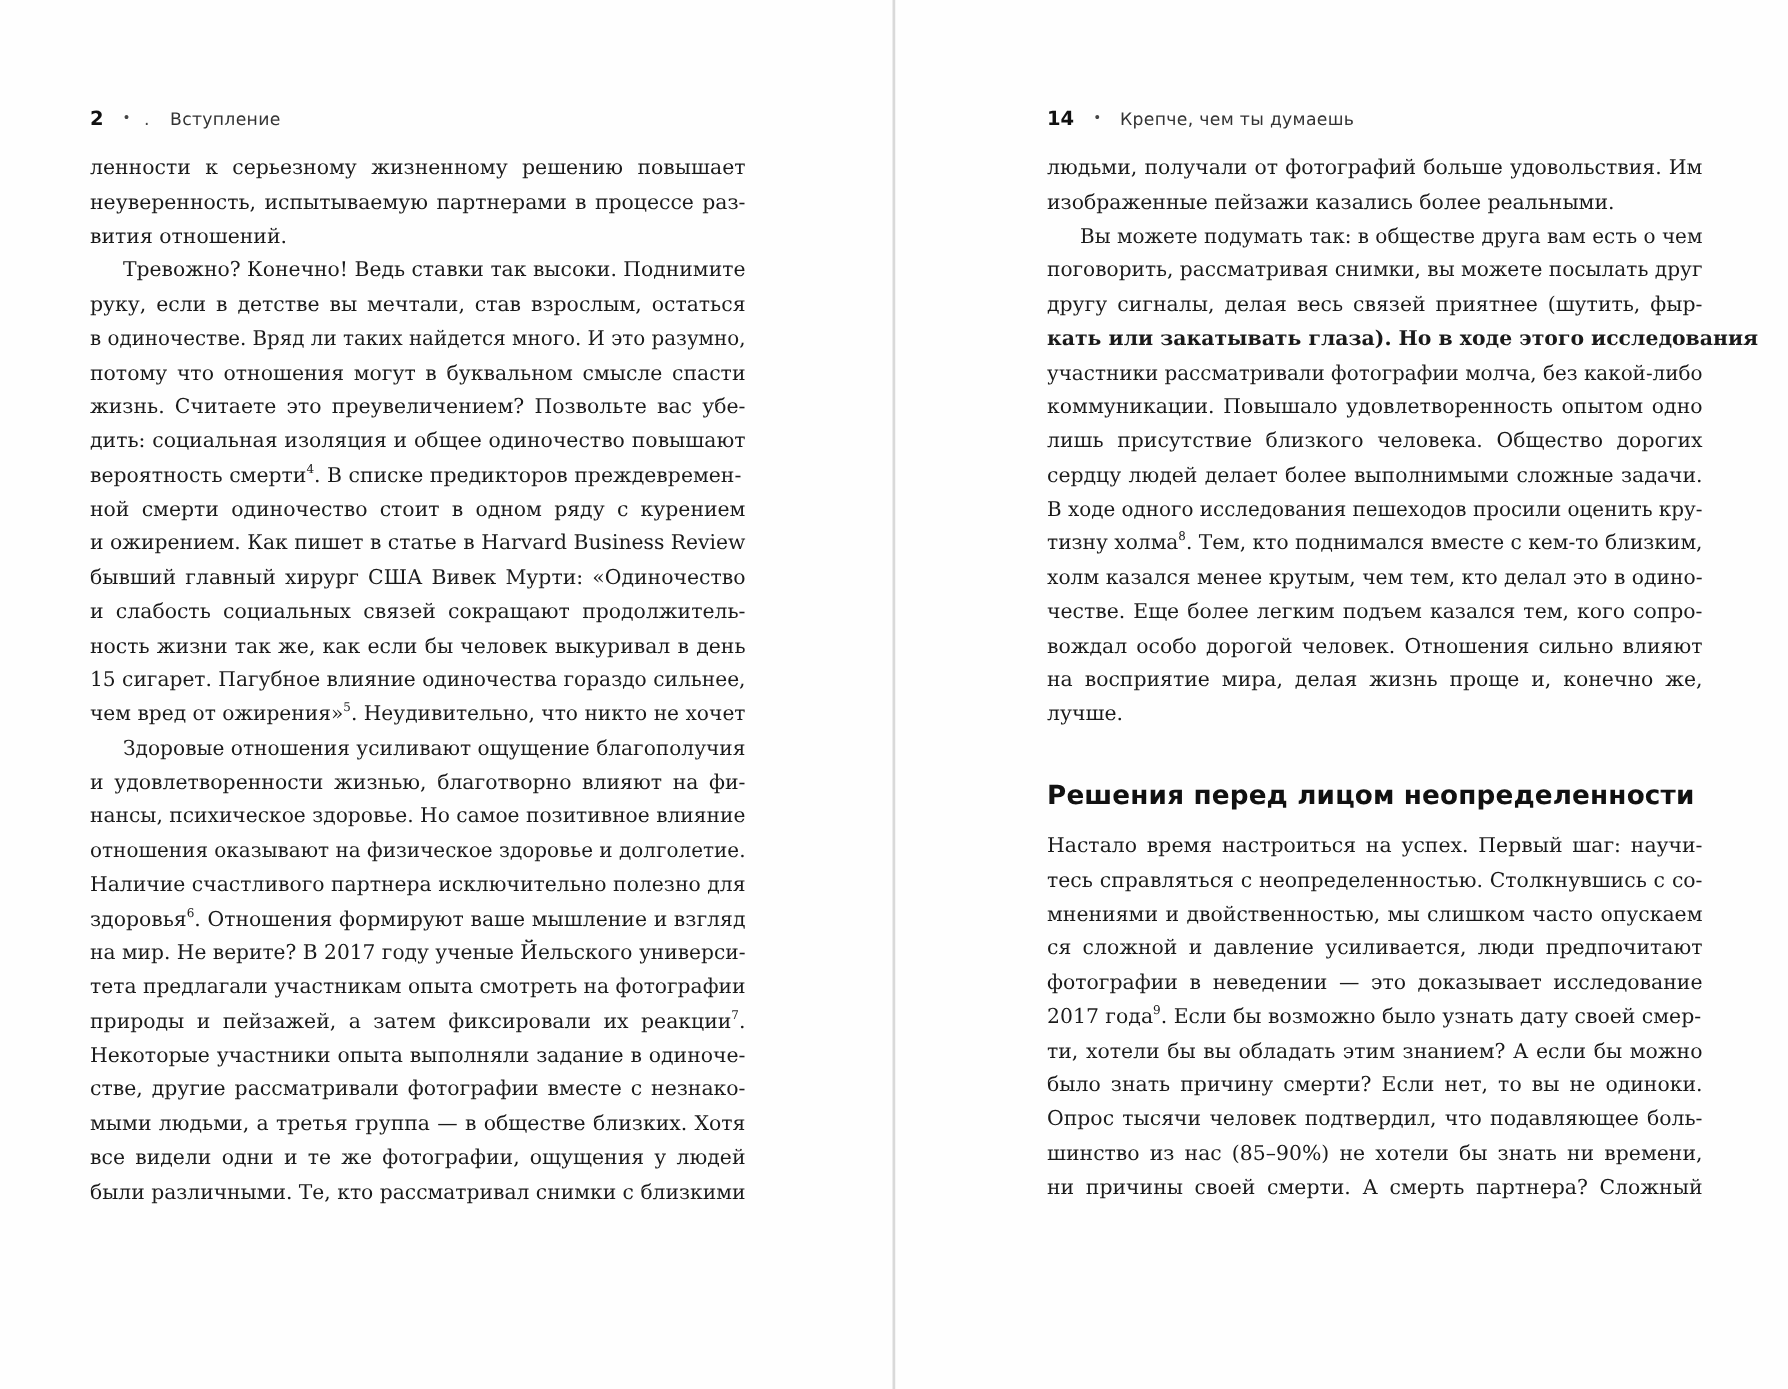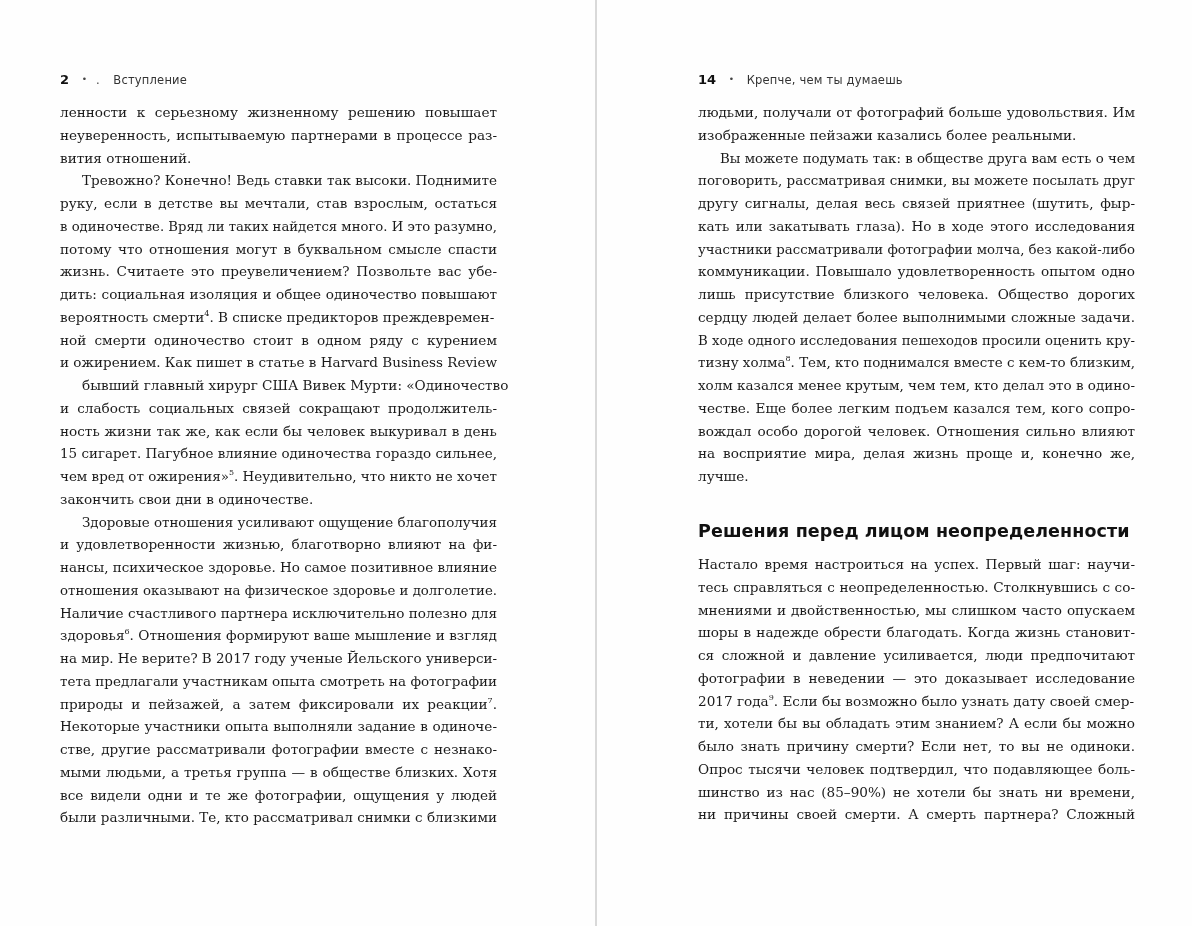--- a/index.html
+++ b/index.html
@@ -35,26 +35,25 @@
       <span class="line last"><span>вития отношений.</span></span>
       <span class="line indent" style="white-space: nowrap; display: block;"><span style="white-space: nowrap; display: inline-block; transform-origin: left center; transform: scaleX(0.996698);"><span>Тревожно? Конечно! Ведь ставки так высоки. Поднимите</span></span></span>
       <span class="line" style="white-space: nowrap; display: block;"><span style="white-space: nowrap;"><span>руку, если в детстве вы мечтали, став взрослым, остаться</span></span></span>
       <span class="line" style="white-space: nowrap; display: block;"><span style="white-space: nowrap; display: inline-block; transform-origin: left center; transform: scaleX(0.973071);"><span>в одиночестве. Вряд ли таких найдется много. И это разумно,</span></span></span>
       <span class="line" style="white-space: nowrap; display: block;"><span style="white-space: nowrap;"><span>потому что отношения могут в буквальном смысле спасти</span></span></span>
       <span class="line" style="white-space: nowrap; display: block;"><span style="white-space: nowrap;"><span>жизнь. Считаете это преувеличением? Позвольте вас убе-</span></span></span>
       <span class="line" style="white-space: nowrap; display: block;"><span style="white-space: nowrap;"><span>дить: социальная изоляция и общее одиночество повышают</span></span></span>
       <span class="line" style="white-space: nowrap; display: block;"><span style="white-space: nowrap; display: inline-block; transform-origin: left center; transform: scaleX(0.999964);"><span>вероятность смерти</span><sup>4</sup><span>. В списке предикторов преждевремен-</span></span></span>
       <span class="line" style="white-space: nowrap; display: block;"><span style="white-space: nowrap;"><span>ной смерти одиночество стоит в одном ряду с курением</span></span></span>
       <span class="line" style="white-space: nowrap; display: block;"><span style="white-space: nowrap; display: inline-block; transform-origin: left center; transform: scaleX(0.996082);"><span>и ожирением. Как пишет в статье в Harvard Business Review</span></span></span>
-      <span class="line" style="white-space: nowrap; display: block;"><span style="white-space: nowrap; margin-left: 22px;"><span>бывший главный хирург США Вивек Мурти: «Одиночество</span></span></span>
+      <span class="line" style="white-space: nowrap; display: block;"><span style="white-space: nowrap;"><span>бывший главный хирург США Вивек Мурти: «Одиночество</span></span></span>
       <span class="line" style="white-space: nowrap; display: block;"><span style="white-space: nowrap;"><span>и слабость социальных связей сокращают продолжитель-</span></span></span>
       <span class="line" style="white-space: nowrap; display: block;"><span style="white-space: nowrap;"><span>ность жизни так же, как если бы человек выкуривал в день</span></span></span>
       <span class="line" style="white-space: nowrap; display: block;"><span style="white-space: nowrap; display: inline-block; transform-origin: left center; transform: scaleX(0.990018);"><span>15 сигарет. Пагубное влияние одиночества гораздо сильнее,</span></span></span>
       <span class="line" style="white-space: nowrap; display: block;"><span style="white-space: nowrap; display: inline-block; transform-origin: left center; transform: scaleX(0.990228);"><span>чем вред от ожирения»</span><sup>5</sup><span>. Неудивительно, что никто не хочет</span></span></span>
-      <span class="line last"><span>закончить свои дни в одиночестве.</span></span>
       <span class="line indent" style="white-space: nowrap; display: block;"><span style="white-space: nowrap; display: inline-block; transform-origin: left center; transform: scaleX(0.988279);"><span>Здоровые отношения усиливают ощущение благополучия</span></span></span>
       <span class="line" style="white-space: nowrap; display: block;"><span style="white-space: nowrap;"><span>и удовлетворенности жизнью, благотворно влияют на фи-</span></span></span>
       <span class="line" style="white-space: nowrap; display: block;"><span style="white-space: nowrap; display: inline-block; transform-origin: left center; transform: scaleX(0.99114);"><span>нансы, психическое здоровье. Но самое позитивное влияние</span></span></span>
       <span class="line" style="white-space: nowrap; display: block;"><span style="white-space: nowrap; display: inline-block; transform-origin: left center; transform: scaleX(0.979306);"><span>отношения оказывают на физическое здоровье и долголетие.</span></span></span>
       <span class="line" style="white-space: nowrap; display: block;"><span style="white-space: nowrap; display: inline-block; transform-origin: left center; transform: scaleX(0.997646);"><span>Наличие счастливого партнера исключительно полезно для</span></span></span>
       <span class="line" style="white-space: nowrap; display: block;"><span style="white-space: nowrap;"><span>здоровья</span><sup>6</sup><span>. Отношения формируют ваше мышление и взгляд</span></span></span>
       <span class="line" style="white-space: nowrap; display: block;"><span style="white-space: nowrap; display: inline-block; transform-origin: left center; transform: scaleX(0.989878);"><span>на мир. Не верите? В 2017 году ученые Йельского универси-</span></span></span>
       <span class="line" style="white-space: nowrap; display: block;"><span style="white-space: nowrap; display: inline-block; transform-origin: left center; transform: scaleX(0.992935);"><span>тета предлагали участникам опыта смотреть на фотографии</span></span></span>
       <span class="line" style="white-space: nowrap; display: block;"><span style="white-space: nowrap;"><span>природы и пейзажей, а затем фиксировали их реакции</span><sup>7</sup><span>.</span></span></span>
       <span class="line" style="white-space: nowrap; display: block;"><span style="white-space: nowrap; margin-top: 20px;"><span>Некоторые участники опыта выполняли задание в одиноче-</span></span></span>
@@ -72,39 +71,38 @@
     <span class="num">14</span>
     <span class="bullet">•</span>
     <span class="title">Крепче, чем ты думаешь</span>
   </div>
   <div class="text" id="right-text-top" style="left:101px; top:101px;">
       <span class="line" style="white-space: nowrap; display: block;"><span style="white-space: nowrap;"><span>людьми, получали от фотографий больше удовольствия. Им</span></span></span>
       <span class="line last"><span>изображенные пейзажи казались более реальными.</span></span>
       <span class="line indent" style="white-space: nowrap; display: block;"><span style="white-space: nowrap; display: inline-block; transform-origin: left center; transform: scaleX(0.980291);"><span>Вы можете подумать так: в обществе друга вам есть о чем</span></span></span>
       <span class="line" style="white-space: nowrap; display: block;"><span style="white-space: nowrap; display: inline-block; transform-origin: left center; transform: scaleX(0.987083);"><span>поговорить, рассматривая снимки, вы можете посылать друг</span></span></span>
       <span class="line" style="white-space: nowrap; display: block;"><span style="white-space: nowrap;"><span>другу сигналы, делая весь связей приятнее (шутить, фыр-</span></span></span>
-      <span class="line" style="white-space: nowrap; display: block;"><span style="white-space: nowrap;"><span>кать или закатывать глаза). Но в ходе этого исследования</span></span></span>
+      <span class="line" style="white-space: nowrap; display: block;"><span style="white-space: nowrap; font-weight: bold;"><span>кать или закатывать глаза). Но в ходе этого исследования</span></span></span>
       <span class="line" style="white-space: nowrap; display: block;"><span style="white-space: nowrap; display: inline-block; transform-origin: left center; transform: scaleX(0.976264);"><span>участники рассматривали фотографии молча, без какой-либо</span></span></span>
       <span class="line" style="white-space: nowrap; display: block;"><span style="white-space: nowrap;"><span>коммуникации. Повышало удовлетворенность опытом одно</span></span></span>
       <span class="line" style="white-space: nowrap; display: block;"><span style="white-space: nowrap;"><span>лишь присутствие близкого человека. Общество дорогих</span></span></span>
       <span class="line" style="white-space: nowrap; display: block;"><span style="white-space: nowrap;"><span>сердцу людей делает более выполнимыми сложные задачи.</span></span></span>
       <span class="line" style="white-space: nowrap; display: block;"><span style="white-space: nowrap; display: inline-block; transform-origin: left center; transform: scaleX(0.976434);"><span>В ходе одного исследования пешеходов просили оценить кру-</span></span></span>
       <span class="line" style="white-space: nowrap; display: block;"><span style="white-space: nowrap; display: inline-block; transform-origin: left center; transform: scaleX(0.988967);"><span>тизну холма</span><sup>8</sup><span>. Тем, кто поднимался вместе с кем-то близким,</span></span></span>
       <span class="line" style="white-space: nowrap; display: block;"><span style="white-space: nowrap; display: inline-block; transform-origin: left center; transform: scaleX(0.993393);"><span>холм казался менее крутым, чем тем, кто делал это в одино-</span></span></span>
       <span class="line" style="white-space: nowrap; display: block;"><span style="white-space: nowrap;"><span>честве. Еще более легким подъем казался тем, кого сопро-</span></span></span>
       <span class="line" style="white-space: nowrap; display: block;"><span style="white-space: nowrap;"><span>вождал особо дорогой человек. Отношения сильно влияют</span></span></span>
       <span class="line" style="white-space: nowrap; display: block;"><span style="white-space: nowrap;"><span>на восприятие мира, делая жизнь проще и, конечно же,</span></span></span>
       <span class="line last"><span>лучше.</span></span>
     </div>
   <div class="heading" style="left:101px; top:521px;">Решения перед лицом неопределенности</div>
   <div class="text" id="right-text-bottom" style="left:101px; top:553px;">
       <span class="line" style="white-space: nowrap; display: block;"><span style="white-space: nowrap;"><span>Настало время настроиться на успех. Первый шаг: научи-</span></span></span>
       <span class="line" style="white-space: nowrap; display: block;"><span style="white-space: nowrap;"><span>тесь справляться с неопределенностью. Столкнувшись с со-</span></span></span>
       <span class="line" style="white-space: nowrap; display: block;"><span style="white-space: nowrap;"><span>мнениями и двойственностью, мы слишком часто опускаем</span></span></span>
-      <span class="line" style="white-space: nowrap; display: block;"><span style="white-space: nowrap;"><span>шоры в надежде обрести благодать. Когда жизнь становит-</span></span></span>
       <span class="line" style="white-space: nowrap; display: block;"><span style="white-space: nowrap;"><span>ся сложной и давление усиливается, люди предпочитают</span></span></span>
       <span class="line" style="white-space: nowrap; display: block;"><span style="white-space: nowrap;"><span>фотографии в неведении — это доказывает исследование</span></span></span>
       <span class="line" style="white-space: nowrap; display: block;"><span style="white-space: nowrap; display: inline-block; transform-origin: left center; transform: scaleX(0.999964);"><span>2017 года</span><sup>9</sup><span>. Если бы возможно было узнать дату своей смер-</span></span></span>
       <span class="line" style="white-space: nowrap; display: block;"><span style="white-space: nowrap;"><span>ти, хотели бы вы обладать этим знанием? А если бы можно</span></span></span>
       <span class="line" style="white-space: nowrap; display: block;"><span style="white-space: nowrap;"><span>было знать причину смерти? Если нет, то вы не одиноки.</span></span></span>
       <span class="line" style="white-space: nowrap; display: block;"><span style="white-space: nowrap;"><span>Опрос тысячи человек подтвердил, что подавляющее боль-</span></span></span>
       <span class="line" style="white-space: nowrap; display: block;"><span style="white-space: nowrap;"><span>шинство из нас (85–90%) не хотели бы знать ни времени,</span></span></span>
       <span class="line" style="white-space: nowrap; display: block;"><span style="white-space: nowrap;"><span>ни причины своей смерти. А смерть партнера? Сложный</span></span></span>
     </div>
 </div>

